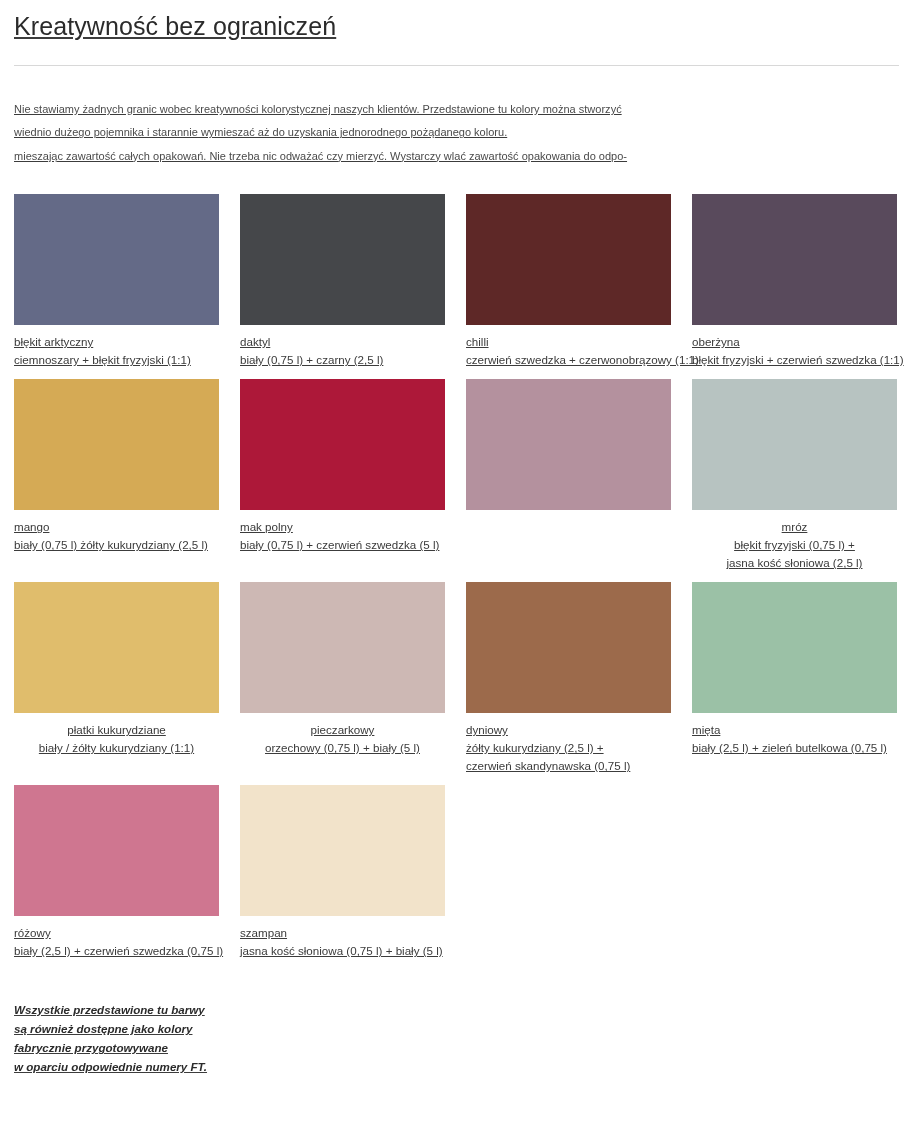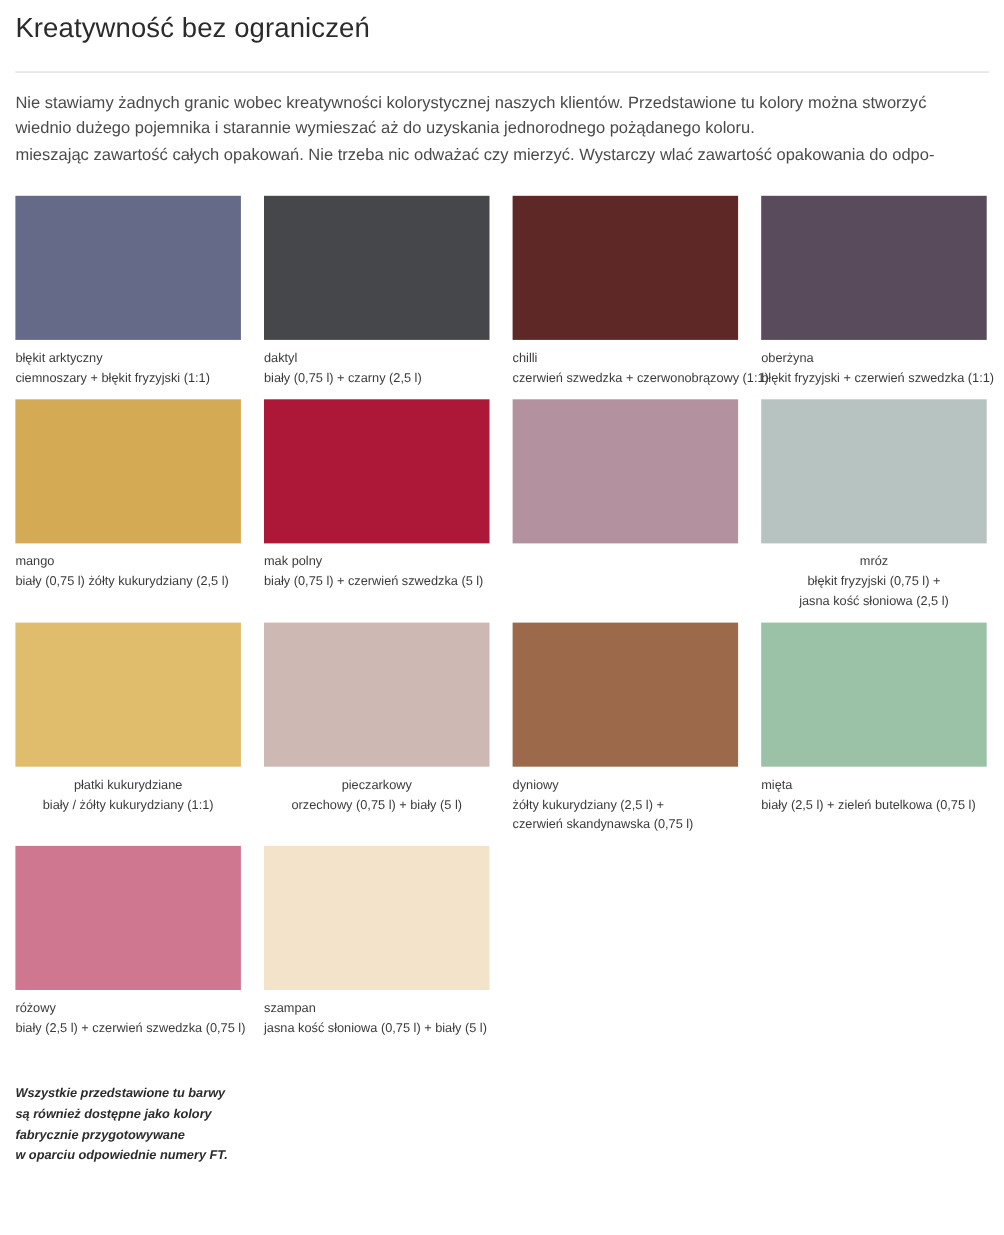--- a/index.html
+++ b/index.html
@@ -14,20 +14,21 @@
     font-family: "Liberation Sans", sans-serif;
     color: #3c3c3c;
     overflow: hidden;
     position: relative;
   }
   .page {
     position: relative;
     width: 913px;
     height: 909px;
     padding: 0 14px;
+    text-decoration: underline;
   }
 
   
   .page-title {
     font-size: 25px;
     font-weight: 400;
     color: #2b2b2b;
     letter-spacing: 0.1px;
     margin: 0;
     padding-top: 8px;
@@ -35,22 +36,22 @@
   }
   .header-rule {
     height: 1px;
     background: #d8d8d8;
     margin-top: 21px;
     width: 885px;
   }
 
   
   .intro {
-    margin-top: 16px;
-    font-size: 15px;
+    margin-top: 32px;
+    font-size: 11px;
     line-height: 23.4px;
     color: #4a4a4a;
     width: 885px;
     letter-spacing: 0.01px;
   }
   .intro .line { display: block; white-space: pre; }
 
   
   .grid {
     margin-top: 26px;

